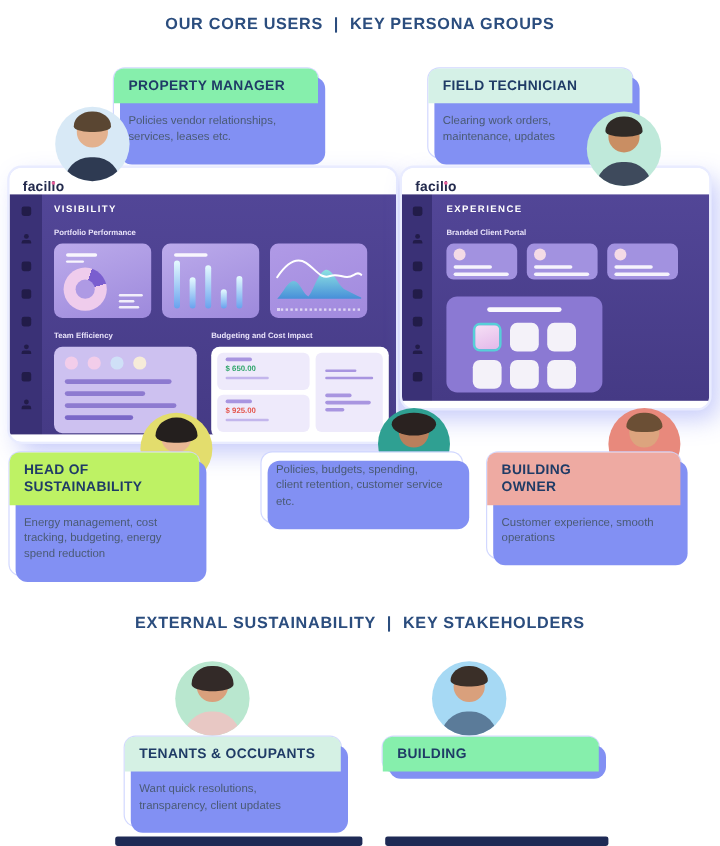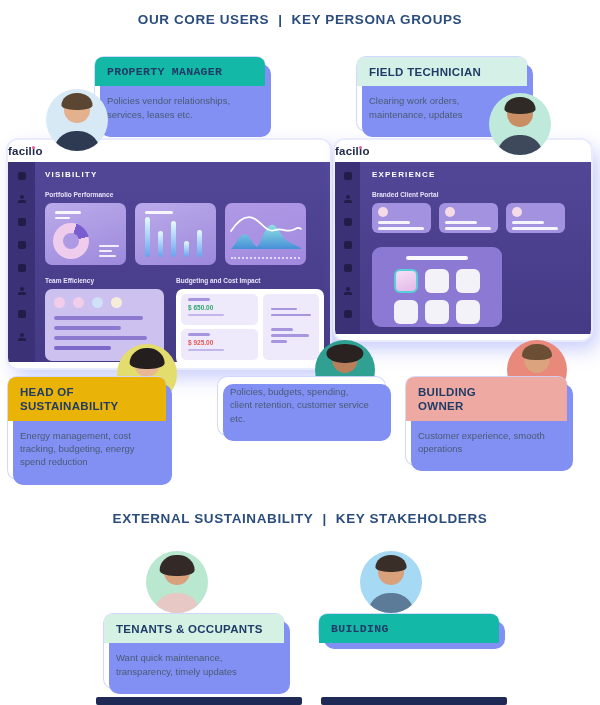--- a/index.html
+++ b/index.html
@@ -12,40 +12,40 @@
   .sec-header .pipe{margin:0 9px;font-weight:bold;}
 
   
   .pcard{position:absolute;background:#fff;border-radius:9px;z-index:3;
          box-shadow:0 0 0 1px rgba(205,212,255,.9);}
   .pcard::before{content:"";position:absolute;z-index:-1;left:5px;top:7px;right:-6px;bottom:-6px;
          background:#8290f3;border-radius:10px;}
   .pcard .band{border-radius:8px 8px 0 0;padding:8px 12px 7px 12px;}
   .pcard .band .ttl{font-size:11.5px;font-weight:bold;color:#1f3b66;letter-spacing:.3px;line-height:1.25;}
   .pcard .body{padding:8px 12px 10px 12px;font-size:9.5px;color:#4a5a74;line-height:1.4;}
-  .band-blue{background:#14b8a6;font-family:Liberation Mono, monospace;} .band-mint{background:#d5f1e7;} .band-lav{background:#eab308;}
+  .band-blue{background:#86efac;} .band-mint{background:#d5f1e7;} .band-lav{background:#bef264;}
   .band-yellow{background:#ecdf90;} .band-salmon{background:#eeaaa2;} .band-mint2{background:#d5f1e4;}
   .w2{max-width:100px;}
 
   .shadow-bar{position:absolute;height:8px;background:#1e2a55;border-radius:2px;z-index:1;}
 
   
   .avatar{position:absolute;border-radius:50%;overflow:hidden;z-index:2;}
   .av-head{position:absolute;left:50%;top:13%;width:42%;height:42%;transform:translateX(-50%);
            border-radius:50%;background:var(--skin);}
   .av-hair{position:absolute;left:50%;top:7%;width:50%;height:27%;transform:translateX(-50%);
            border-radius:50% 50% 45% 45%/75% 75% 30% 30%;background:var(--hair);}
   .av-body{position:absolute;left:50%;bottom:-6%;width:76%;height:38%;transform:translateX(-50%);
            border-radius:46% 46% 0 0/95% 95% 0 0;background:var(--shirt);}
   .av-front{z-index:4;}
 
   
   .appwin{position:absolute;background:#fff;border-radius:10px;overflow:hidden;z-index:1;
           box-shadow:0 0 0 2px #e9ecff, 7px 9px 20px rgba(128,140,244,.45);}
-  .topbar{height:22px;background:#fff;display:flex;align-items:center;}
+  .topbar{height:22px;background:#fff;display:flex;align-items:flex-end;padding-left:11px;}
   .logo{font-size:11.5px;font-weight:bold;color:#232a4d;letter-spacing:.2px;position:relative;}
   .logo::after{content:"";position:absolute;right:7.5px;top:1px;width:3px;height:3px;border-radius:50%;background:#e85d9a;}
   .winrow{display:flex;align-items:stretch;}
   .sbar{width:27px;background:#3a3176;display:flex;flex-direction:column;align-items:center;
         padding-top:10px;gap:15px;flex:none;}
   .s-icon{width:8px;height:8px;border-radius:2px;background:#221c49;flex:none;}
   .s-person{background:transparent;position:relative;}
   .s-person::before{content:"";position:absolute;left:2px;top:0;width:4px;height:4px;border-radius:50%;background:#221c49;}
   .s-person::after{content:"";position:absolute;left:0;bottom:0;width:8px;height:3.5px;border-radius:2px 2px 0 0;background:#221c49;}
   .main{flex:1;background:linear-gradient(180deg,#524697,#453a85);padding:6px 10px 0 10px;position:relative;}
@@ -329,21 +329,21 @@
 
   <div class="avatar" style="left:146px;top:551px;width:62px;height:62px;background:#b9e7cf;--skin:#d9a07c;--hair:#332a28;--shirt:#e8c8c4;">
     <div class="av-head"></div>
     <div class="av-hair" style="width:56%;height:34%;"></div>
     <div class="av-body"></div>
   </div>
   <div class="pcard" style="left:104px;top:614px;width:180px;">
     <div class="band band-mint2">
       <div class="ttl">TENANTS &amp; OCCUPANTS</div>
     </div>
-    <div class="body">Want quick maintenance, transparency, timely updates</div>
+    <div class="body">Want quick resolutions, transparency, client updates</div>
   </div>
 
   <div class="avatar" style="left:360px;top:551px;width:62px;height:62px;background:#a6d9f4;--skin:#d9a07c;--hair:#3a2f28;--shirt:#5b7b99;">
     <div class="av-head"></div>
     <div class="av-hair"></div>
     <div class="av-body"></div>
   </div>
   <div class="pcard" style="left:319px;top:614px;width:180px;">
     <div class="band band-blue">
       <div class="ttl">BUILDING</div>

